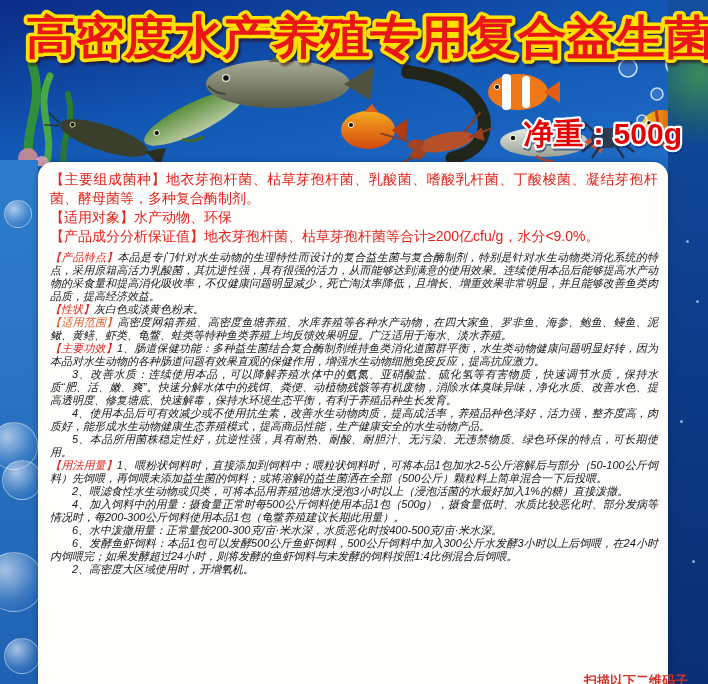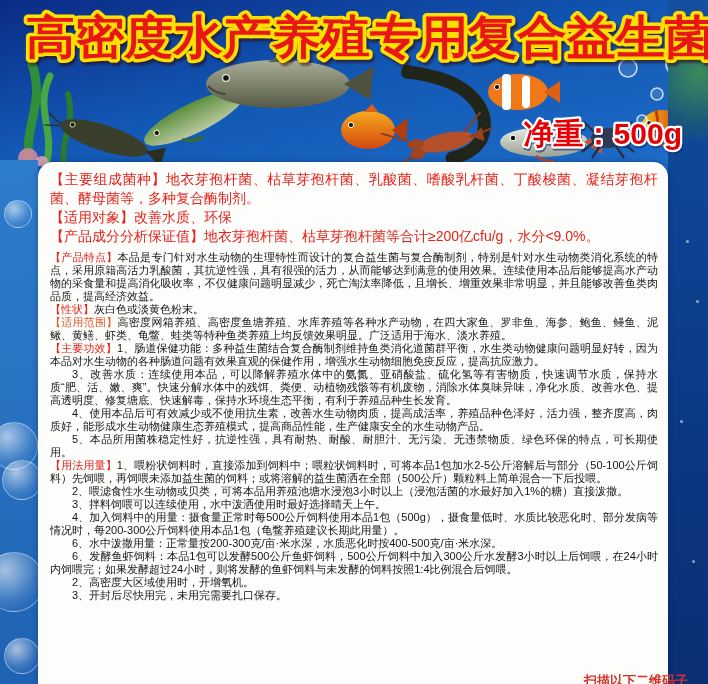--- a/index.html
+++ b/index.html
@@ -29,21 +29,21 @@
   .bubble{position:absolute;border-radius:50%;
     background:radial-gradient(circle at 35% 30%,rgba(255,255,255,.6),rgba(255,255,255,.12) 55%,rgba(255,255,255,.03) 75%);
     border:1.5px solid rgba(255,255,255,.4);}
   
   .panel{position:absolute;top:162px;left:38px;width:630px;height:522px;
     background:#fdfdfb;border-radius:15px 15px 0 0;z-index:3;
     box-sizing:border-box;padding:8px 10px 0 12px;overflow:hidden;
     box-shadow:0 0 6px rgba(0,20,60,.35);}
   .intro p{margin:0;font-size:14px;line-height:19px;color:#e3231c;text-align:justify;}
   .intro{margin-bottom:5px;}
-  .bodysec p{margin:0;font-size:11px;line-height:13px;color:#151515;text-align:justify;}
+  .bodysec p{margin:0;font-size:11px;line-height:13px;color:#151515;text-align:justify;font-style:italic;}
   .hdr{color:#e3231c;}
   .hdr.orange{color:#e05a2a;}
   p.ind{text-indent:22px;}
   
   .qr-note{position:absolute;top:672px;left:584px;z-index:7;
     color:#d43128;font-size:13px;font-weight:bold;white-space:nowrap;}
 </style>
 </head>
 <body>
 
@@ -186,37 +186,35 @@
     <div class="speck" style="left:18px;top:240px;"></div>
     <div class="speck" style="left:28px;top:300px;"></div>
     <div class="speck" style="left:12px;top:420px;"></div>
     <div class="speck" style="left:24px;top:560px;"></div>
   </div>
 
   <div class="panel">
 
     <div class="intro">
       <p><span class="hdr">【主要组成菌种】</span><span>地衣芽孢杆菌、枯草芽孢杆菌、乳酸菌、嗜酸乳杆菌、丁酸梭菌、凝结芽孢杆菌、酵母菌等，多种复合酶制剂。</span></p>
-      <p><span class="hdr">【适用对象】</span><span>改善水质、环保</span></p>
+      <p><span class="hdr">【适用对象】</span><span>水产动物、环保</span></p>
       <p><span class="hdr">【产品成分分析保证值】</span><span>地衣芽孢杆菌、枯草芽孢杆菌等合计≥200亿cfu/g，水分&lt;9.0%。</span></p>
     </div>
 
     <div class="bodysec">
       <p><span class="hdr">【产品特点】</span><span>本品是专门针对水生动物的生理特性而设计的复合益生菌与复合酶制剂，特别是针对水生动物类消化系统的特点，采用原籍高活力乳酸菌，其抗逆性强，具有很强的活力，从而能够达到满意的使用效果。连续使用本品后能够提高水产动物的采食量和提高消化吸收率，不仅健康问题明显减少，死亡淘汰率降低，且增长、增重效果非常明显，并且能够改善鱼类肉品质，提高经济效益。</span></p>
       <p><span class="hdr">【性状】</span><span>灰白色或淡黄色粉末。</span></p>
       <p><span class="hdr orange">【适用范围】</span><span>高密度网箱养殖、高密度鱼塘养殖、水库养殖等各种水产动物，在四大家鱼、罗非鱼、海参、鲍鱼、鳗鱼、泥鳅、黄鳝、虾类、龟鳖、蛙类等特种鱼类养殖上均反馈效果明显。广泛适用于海水、淡水养殖。</span></p>
       <p><span class="hdr">【主要功效】</span><span>1、肠道保健功能：多种益生菌结合复合酶制剂维持鱼类消化道菌群平衡，水生类动物健康问题明显好转，因为本品对水生动物的各种肠道问题有效果直观的保健作用，增强水生动物细胞免疫反应，提高抗应激力。</span></p>
       <p class="ind"><span>3、改善水质：连续使用本品，可以降解养殖水体中的氨氮、亚硝酸盐、硫化氢等有害物质，快速调节水质，保持水质“肥、活、嫩、爽”。快速分解水体中的残饵、粪便、动植物残骸等有机废物，消除水体臭味异味，净化水质、改善水色、提高透明度、修复塘底、快速解毒，保持水环境生态平衡，有利于养殖品种生长发育。</span></p>
       <p class="ind"><span>4、使用本品后可有效减少或不使用抗生素，改善水生动物肉质，提高成活率，养殖品种色泽好，活力强，整齐度高，肉质好，能形成水生动物健康生态养殖模式，提高商品性能，生产健康安全的水生动物产品。</span></p>
       <p class="ind"><span>5、本品所用菌株稳定性好，抗逆性强，具有耐热、耐酸、耐胆汁、无污染、无违禁物质、绿色环保的特点，可长期使用。</span></p>
       <p><span class="hdr">【用法用量】</span><span>1、喂粉状饲料时，直接添加到饲料中；喂粒状饲料时，可将本品1包加水2-5公斤溶解后与部分（50-100公斤饲料）先饲喂，再饲喂未添加益生菌的饲料；或将溶解的益生菌洒在全部（500公斤）颗粒料上简单混合一下后投喂。</span></p>
       <p class="ind"><span>2、喂滤食性水生动物或贝类，可将本品用养殖池塘水浸泡3小时以上（浸泡活菌的水最好加入1%的糖）直接泼撒。</span></p>
-      <p class="ind"><span>3、拌料饲喂可以连续使用，水中泼洒使用时最好选择晴天上午。</span></p>
       <p class="ind"><span>4、加入饲料中的用量：摄食量正常时每500公斤饲料使用本品1包（500g），摄食量低时、水质比较恶化时、部分发病等情况时，每200-300公斤饲料使用本品1包（龟鳖养殖建议长期此用量）。</span></p>
       <p class="ind"><span>6、水中泼撒用量：正常量按200-300克/亩·米水深，水质恶化时按400-500克/亩·米水深。</span></p>
       <p class="ind"><span>6、发酵鱼虾饲料：本品1包可以发酵500公斤鱼虾饲料，500公斤饲料中加入300公斤水发酵3小时以上后饲喂，在24小时内饲喂完；如果发酵超过24小时，则将发酵的鱼虾饲料与未发酵的饲料按照1:4比例混合后饲喂。</span></p>
       <p class="ind"><span>2、高密度大区域使用时，开增氧机。</span></p>
-      <p class="ind"><span>3、开封后尽快用完，未用完需要扎口保存。</span></p>
     </div>
   </div>
 
   <div class="qr-note">扫描以下二维码子</div>
 </div>
 
 </body></html>

